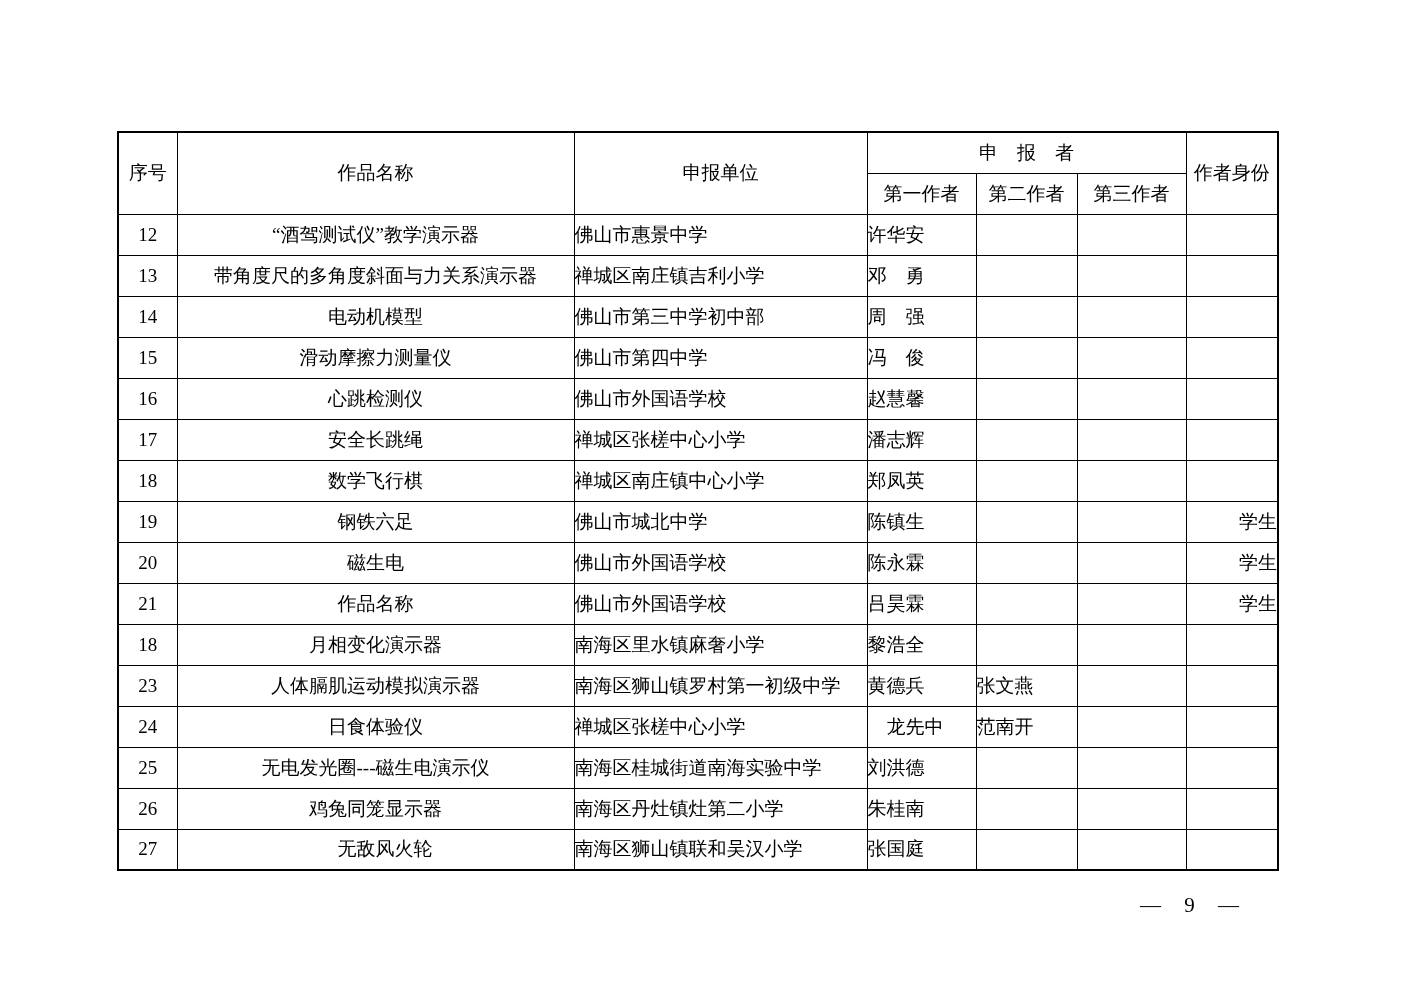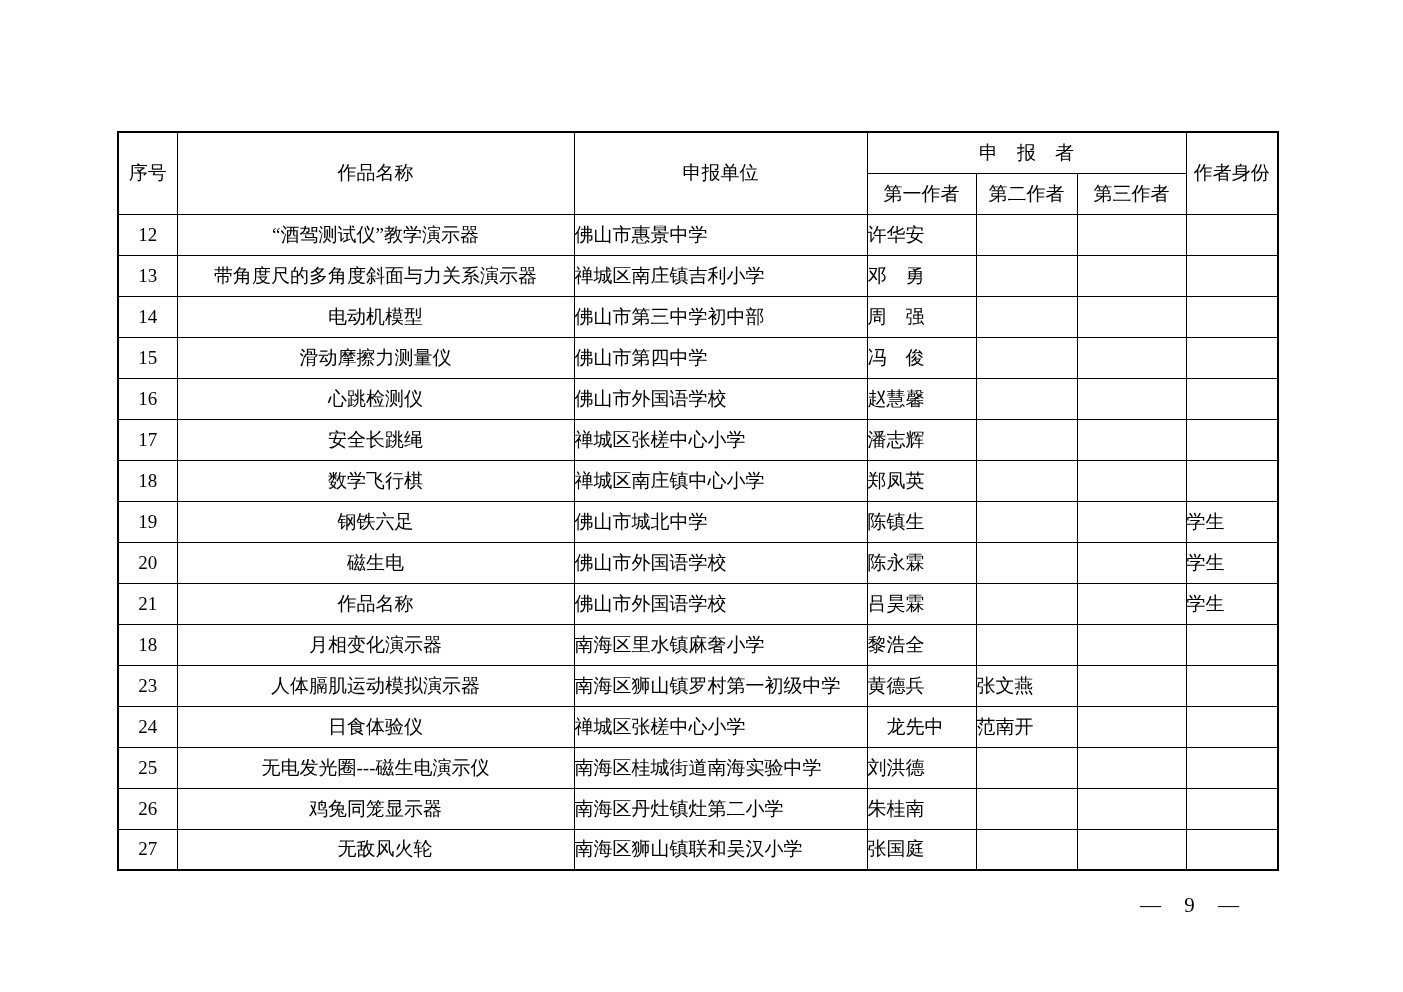--- a/index.html
+++ b/index.html
@@ -34,21 +34,21 @@
     vertical-align: middle;
     overflow: hidden;
     white-space: nowrap;
     height: 41px;
   }
   .doc-table thead th { text-align: center; }
   .col-index   { text-align: center; margin-left: 18px; }
   .col-work    { text-align: center; padding-left: 5px; }
   .col-unit    { text-align: left; padding-left: 4px; margin-left: 24px; }
   .col-a1, .col-a2, .col-a3 { text-align: left; }
-  .col-id      { text-align: left; }
+  .col-id      { text-align: right; }
   .footer-page {
     position: absolute;
     left: 1140px;
     top: 893px;
     font-size: 21px;
     letter-spacing: 9px;
     white-space: pre;
   }
 </style>
 </head>

